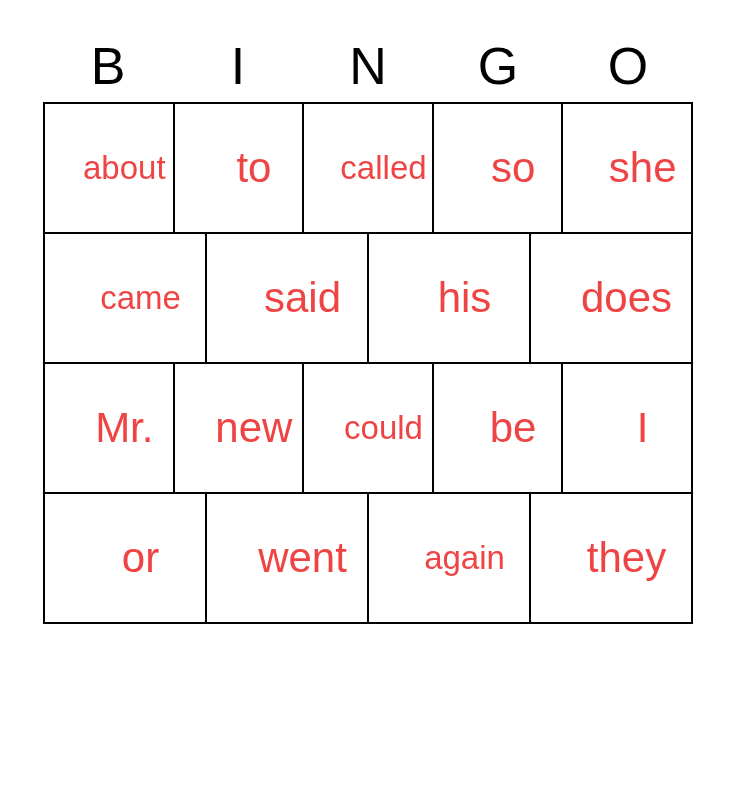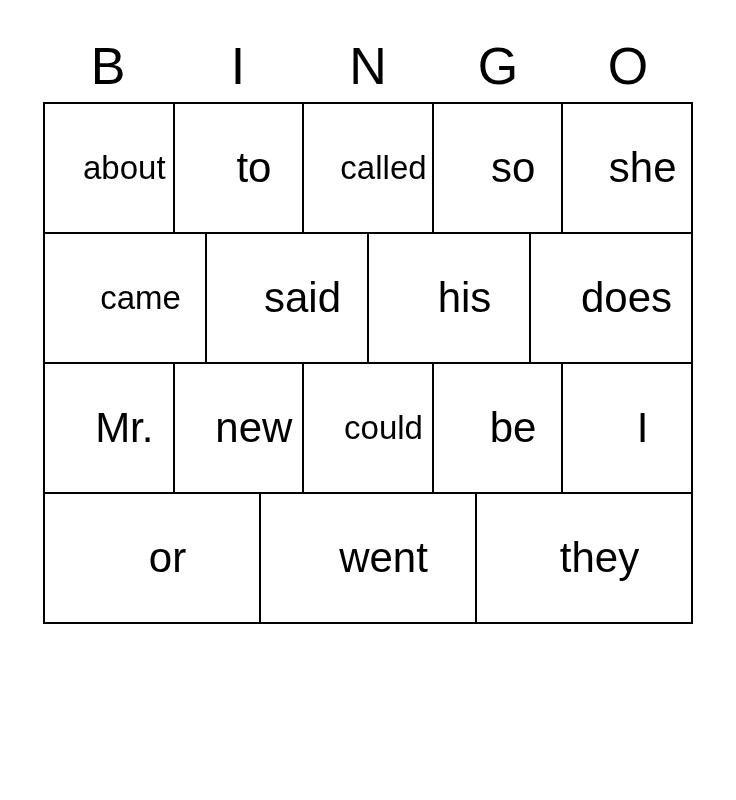--- a/index.html
+++ b/index.html
@@ -61,21 +61,21 @@
     justify-content: center;
     text-align: center;
     overflow: hidden;
   }
   .cell-text {
     display: block;
     font-family: "Liberation Sans", sans-serif;
     font-size: 42px;
     line-height: 46px;
     white-space: nowrap;
-    color: #000000;
+    color: #ef4444;
     margin-left: 31px;
   }
   .cell-text.small {
     font-size: 33px;
     line-height: 38px;
   }
 </style>
 </head>
 <body>
 
@@ -144,18 +144,21 @@
 
 
     <div class="grid-row">
       <div class="cell">
           <span class="cell-text">or</span>
         </div>
       <div class="cell">
           <span class="cell-text">went</span>
         </div>
       <div class="cell">
+          <span class="cell-text small">again</span>
+        </div>
+      <div class="cell">
           <span class="cell-text">they</span>
         </div>
     </div>
 
   </div>
 </div>
 
 </body></html>

